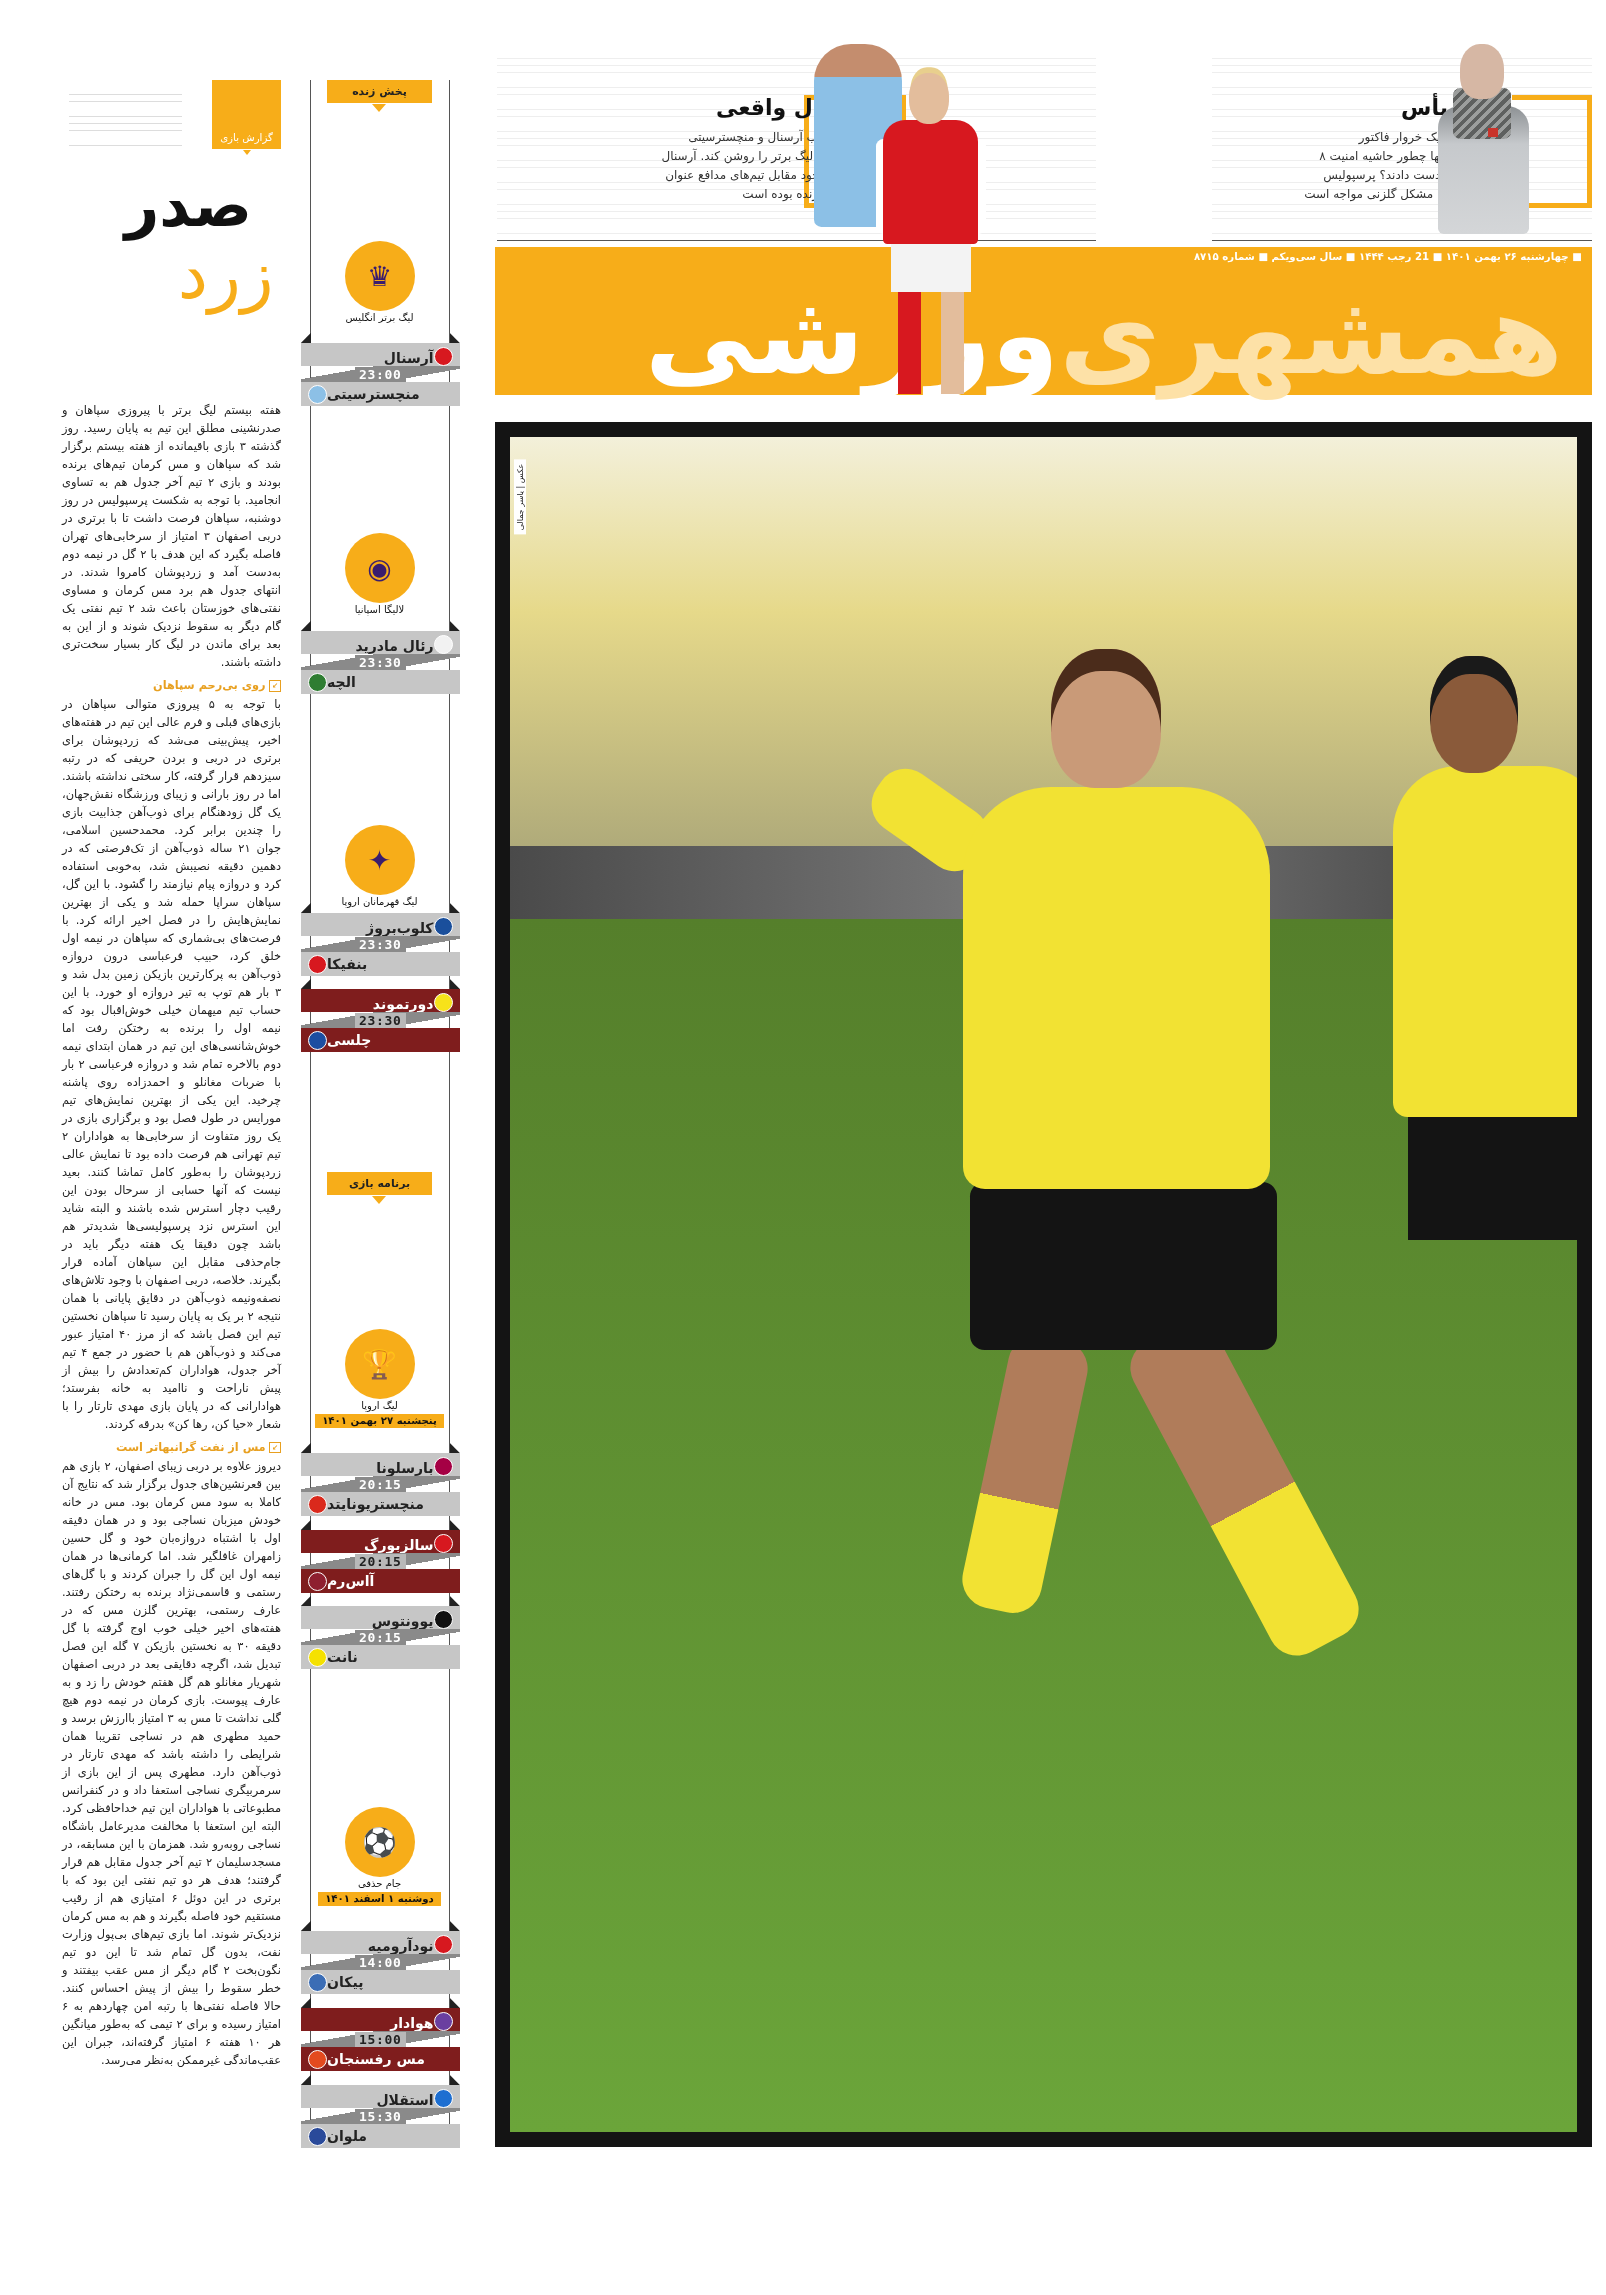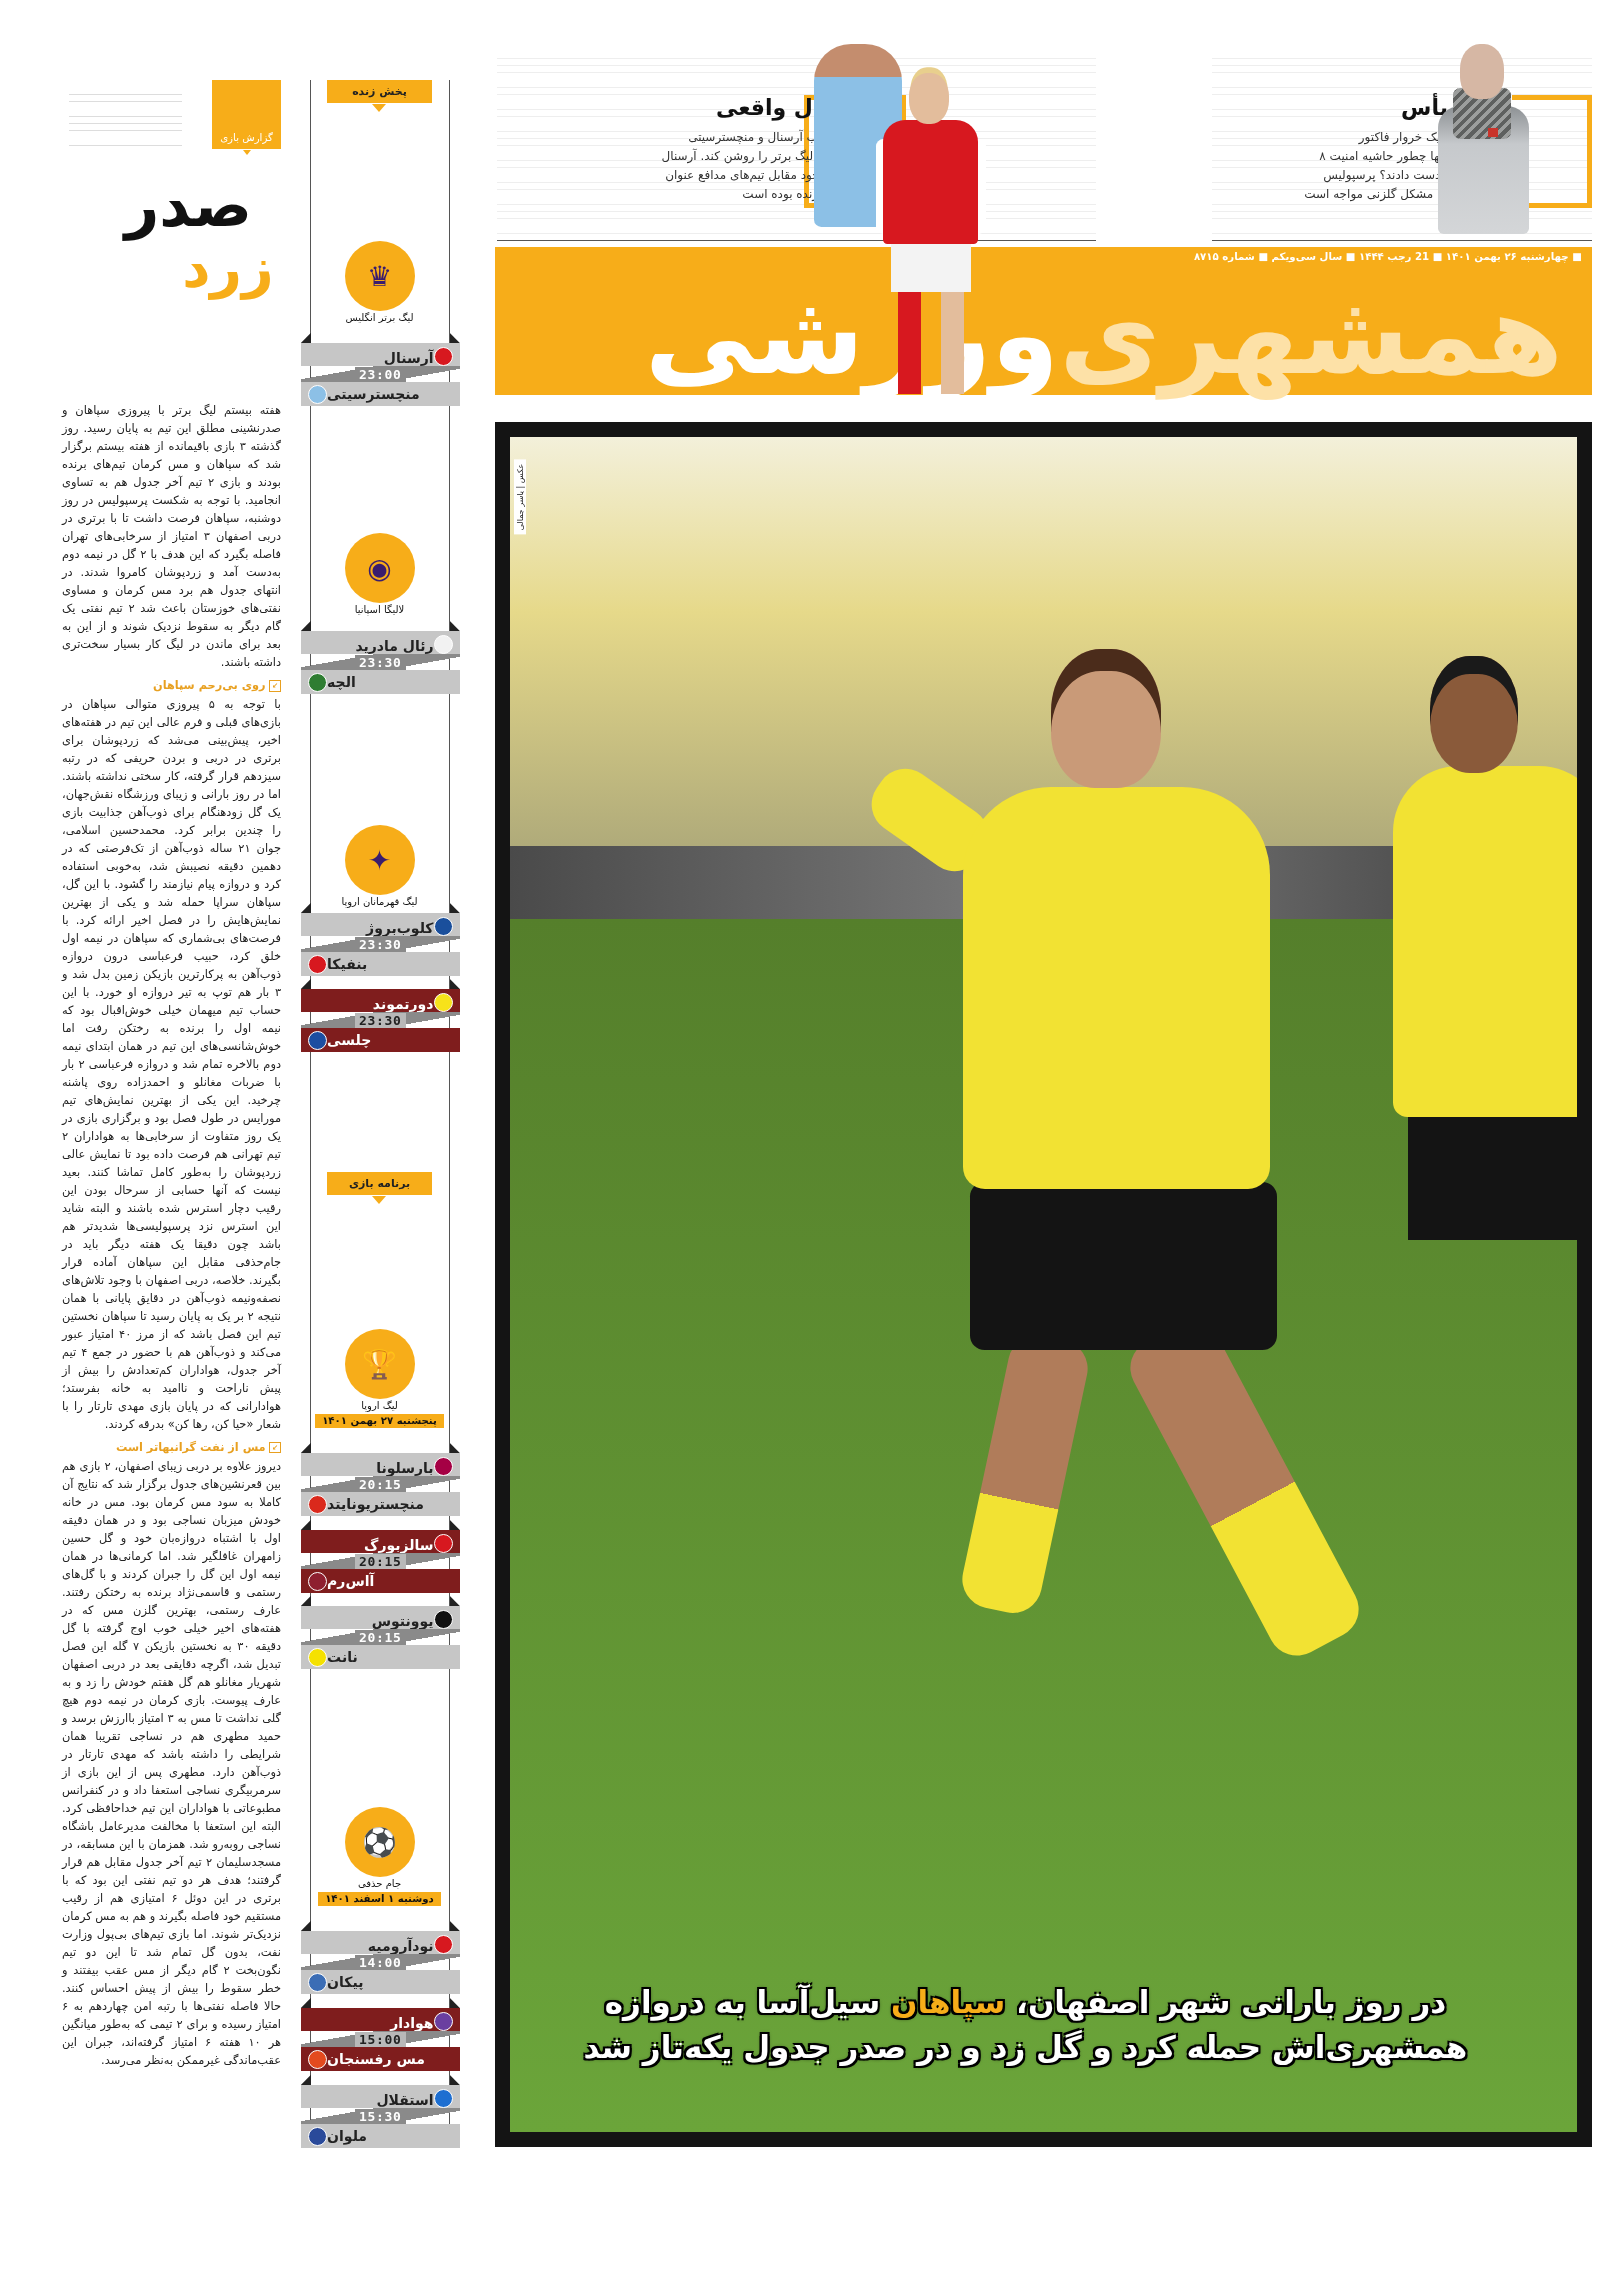--- a/index.html
+++ b/index.html
@@ -46,21 +46,21 @@
   .masthead .logo { position: absolute; right: 29px; top: 22px; height: 121px; display: flex; align-items: flex-end; direction: ltr; }
   .masthead .logo span { font-weight: bold; color: #fde1a7; font-size: 110px; line-height: 110px; letter-spacing: -4.4px; }
   .masthead .logo .w { color: #ffffff; }
 
   
   .report { position: absolute; left: 62px; top: 80px; width: 219px; }
   .report .kicker-lines { position: absolute; left: 7.3px; top: 0; width: 113px; height: 69px; background: repeating-linear-gradient(180deg, #ffffff 0 6.6px, #dddddd 6.6px 7.3px); }
   .report .kicker { position: absolute; right: 0; top: 0; width: 69px; height: 69px; background: #f7ad19; color: #fff; font-size: 10.2px; display: flex; align-items: flex-end; justify-content: center; padding-bottom: 5.8px; }
   .report .kicker::after { content: ""; position: absolute; bottom: -5.8px; left: 31px; border-left: 4.4px solid transparent; border-right: 4.4px solid transparent; border-top: 5.8px solid #f7ad19; }
   .report .h1 { position: absolute; right: 29px; top: 95px; font-size: 60px; font-weight: bold; color: #111; line-height: 1; margin-left: 24px; }
-  .report .h2 { position: absolute; right: 7.3px; top: 161px; font-size: 55px; font-weight: bold; color: #f7ad19; line-height: 1; }
+  .report .h2 { position: absolute; right: 7.3px; top: 161px; font-size: 68px; font-weight: normal; color: #f7ad19; line-height: 1; }
   .report .body { position: absolute; right: 0; top: 321px; width: 219px; font-size: 11.4px; line-height: 18px; text-align: justify; color: #222; }
   .report .body p { margin-bottom: 2.9px; }
   .report .sub { color: #e8a020; font-weight: bold; font-size: 11.3px; display: flex; align-items: center; gap: 3.7px; margin-top: 5.8px; }
   .report .sub .ico { width: 11.7px; height: 11.7px; border: 1.5px solid #e8a020; display: inline-flex; align-items: center; justify-content: center; font-size: 7.3px; }
 
   
   .sched { position: absolute; left: 310px; top: 80px; width: 140px; height: 2060px; border-left: 1.5px solid #555; border-right: 1.5px solid #555; }
   .sched-tag { position: absolute; left: 16px; width: 105px; height: 23.4px; background: #f7ad19; font-weight: bold; font-size: 11px; color: #222; display: flex; align-items: center; justify-content: center; }
   .sched-tag::after { content: ""; position: absolute; bottom: -8.8px; left: 45px; border-left: 7.3px solid transparent; border-right: 7.3px solid transparent; border-top: 8.8px solid #f7ad19; }
   .league { position: absolute; left: 0; width: 137px; text-align: center; }
@@ -374,15 +374,14 @@
     <div class="player-main">
       <div class="leg1"></div>
       <div class="leg2"></div>
       <div class="shorts"></div>
       <div class="arm-l"></div>
       <div class="shirt"></div>
       <div class="head"></div>
     </div>
     <div class="credit">عکس | یاسر جمالی</div>
   </div>
-  <div class="deck"><span>در روز بارانی شهر اصفهان، </span><span class="hl">سپاهان</span><span> سیل‌آسا به دروازه همشهری‌اش حمله کرد و گل زد و در صدر جدول یکه‌تاز شد</span></div>
 </div>
 
 
 </body></html>

